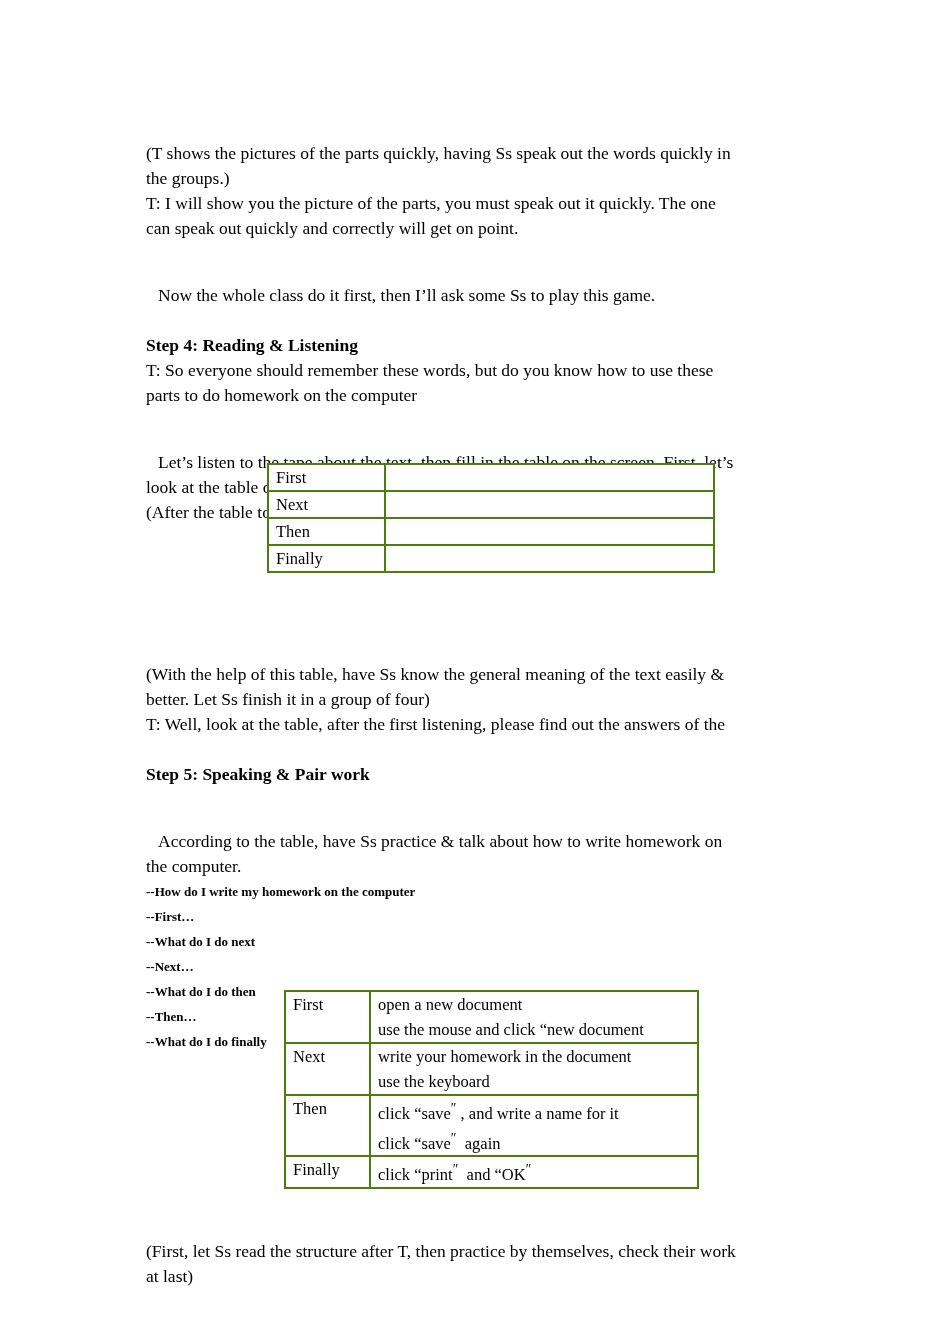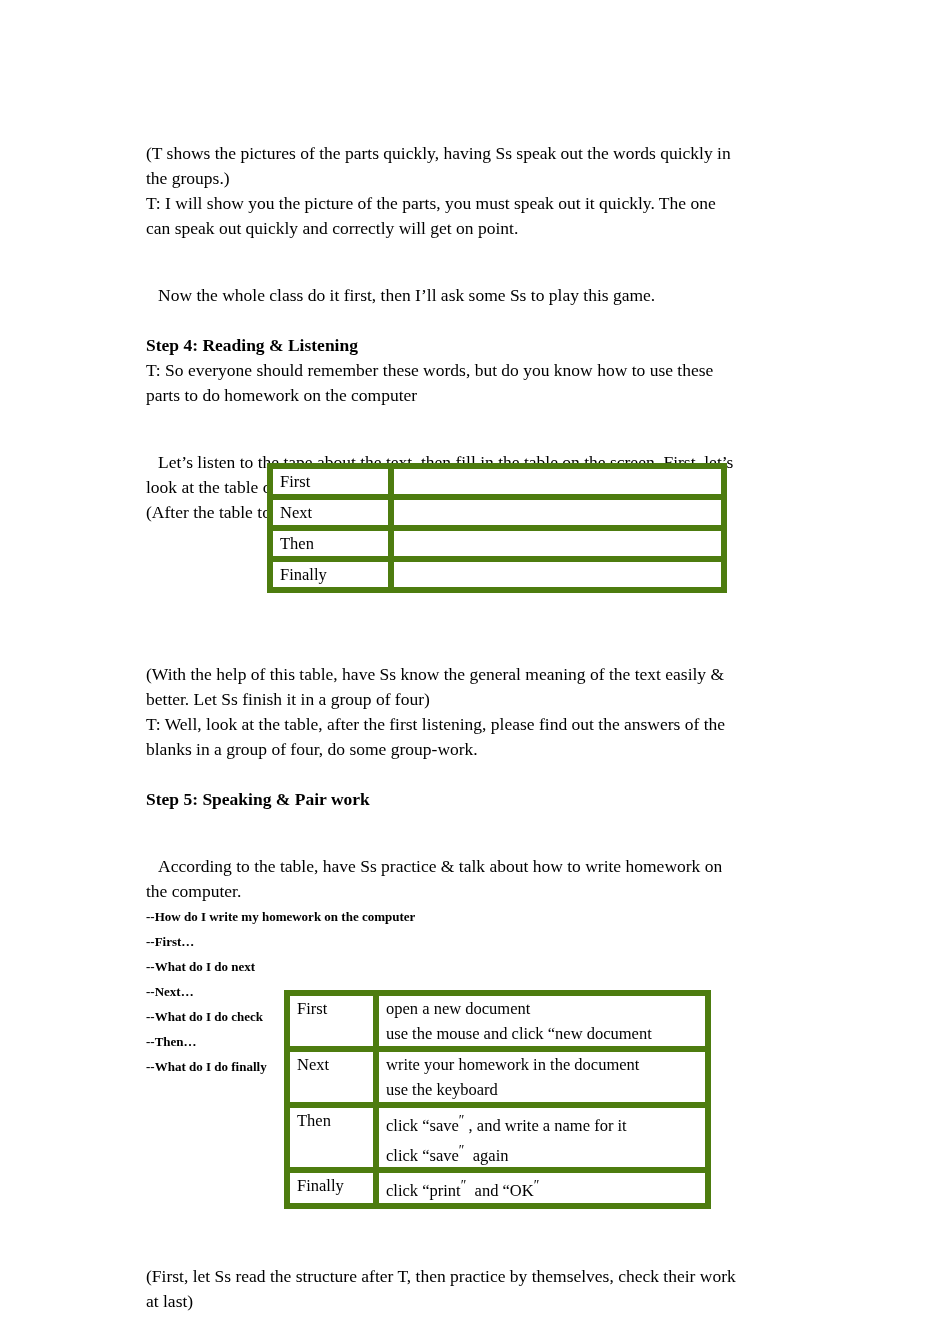--- a/index.html
+++ b/index.html
@@ -69,21 +69,21 @@
 
   
   .tbl {
     border-collapse: collapse;
     table-layout: fixed;
     font-size: 16.5px;
     line-height: 25px;
     background: #fff;
   }
   .tbl td {
-    border: 6px solid #4d7c0f;
+    border: 2px solid #4d7c0f;
     padding: 0px 7px;
     vertical-align: top;
     font-family: "Liberation Serif", "DejaVu Serif", serif;
   }
 
   
   #table-blank {
     position: absolute;
     left: 267px;
     top: 447px;
@@ -136,37 +136,36 @@
       <span class="ln">look at the table on the screen.</span>
       <span class="ln">(After the table to the Ss)</span>
     </div>
 
     <span class="gap" style="height:137px"></span>
 
     <div class="para">
       <span class="ln">(With the help of this table, have Ss know the general meaning of the text easily &amp;</span>
       <span class="ln">better. Let Ss finish it in a group of four)</span>
       <span class="ln">T: Well, look at the table, after the first listening, please find out the answers of the</span>
-      <span class="ln">blanks in a group of four, do some group-work.</span>
     </div>
 
     <span class="gap"></span>
 
     <span class="bold-head">Step 5: Speaking &amp; Pair work</span>
     <div class="para">
       <span class="ln indent">According to the table, have Ss practice &amp; talk about how to write homework on</span>
       <span class="ln">the computer.</span>
     </div>
 
     <div class="dialogue">
       <span class="bold-line">--How do I write my homework on the computer</span>
       <span class="bold-line">--First…</span>
       <span class="bold-line">--What do I do next</span>
       <span class="bold-line">--Next…</span>
-      <span class="bold-line">--What do I do check</span>
+      <span class="bold-line">--What do I do then</span>
       <span class="bold-line">--Then…</span>
       <span class="bold-line">--What do I do finally</span>
     </div>
 
     <span class="gap" style="height:185px"></span>
 
     <div class="para">
       <span class="ln">(First, let Ss read the structure after T, then practice by themselves, check their work</span>
       <span class="ln">at last)</span>
     </div>

